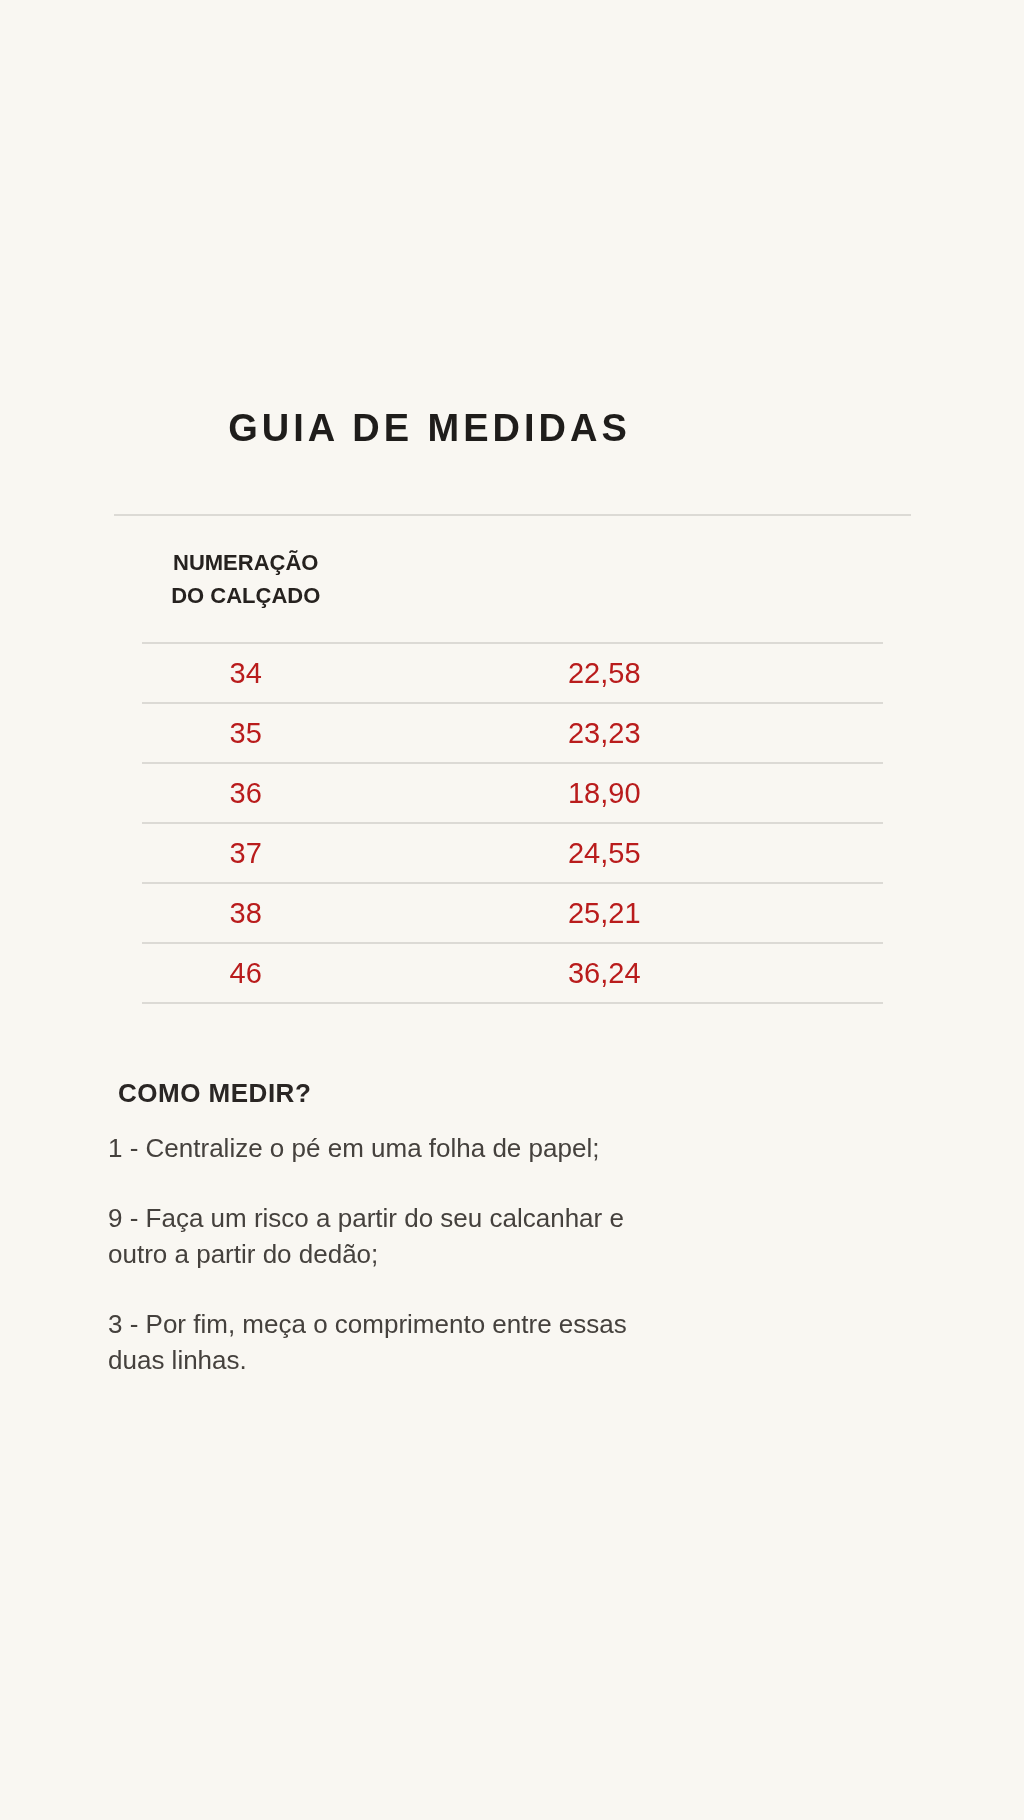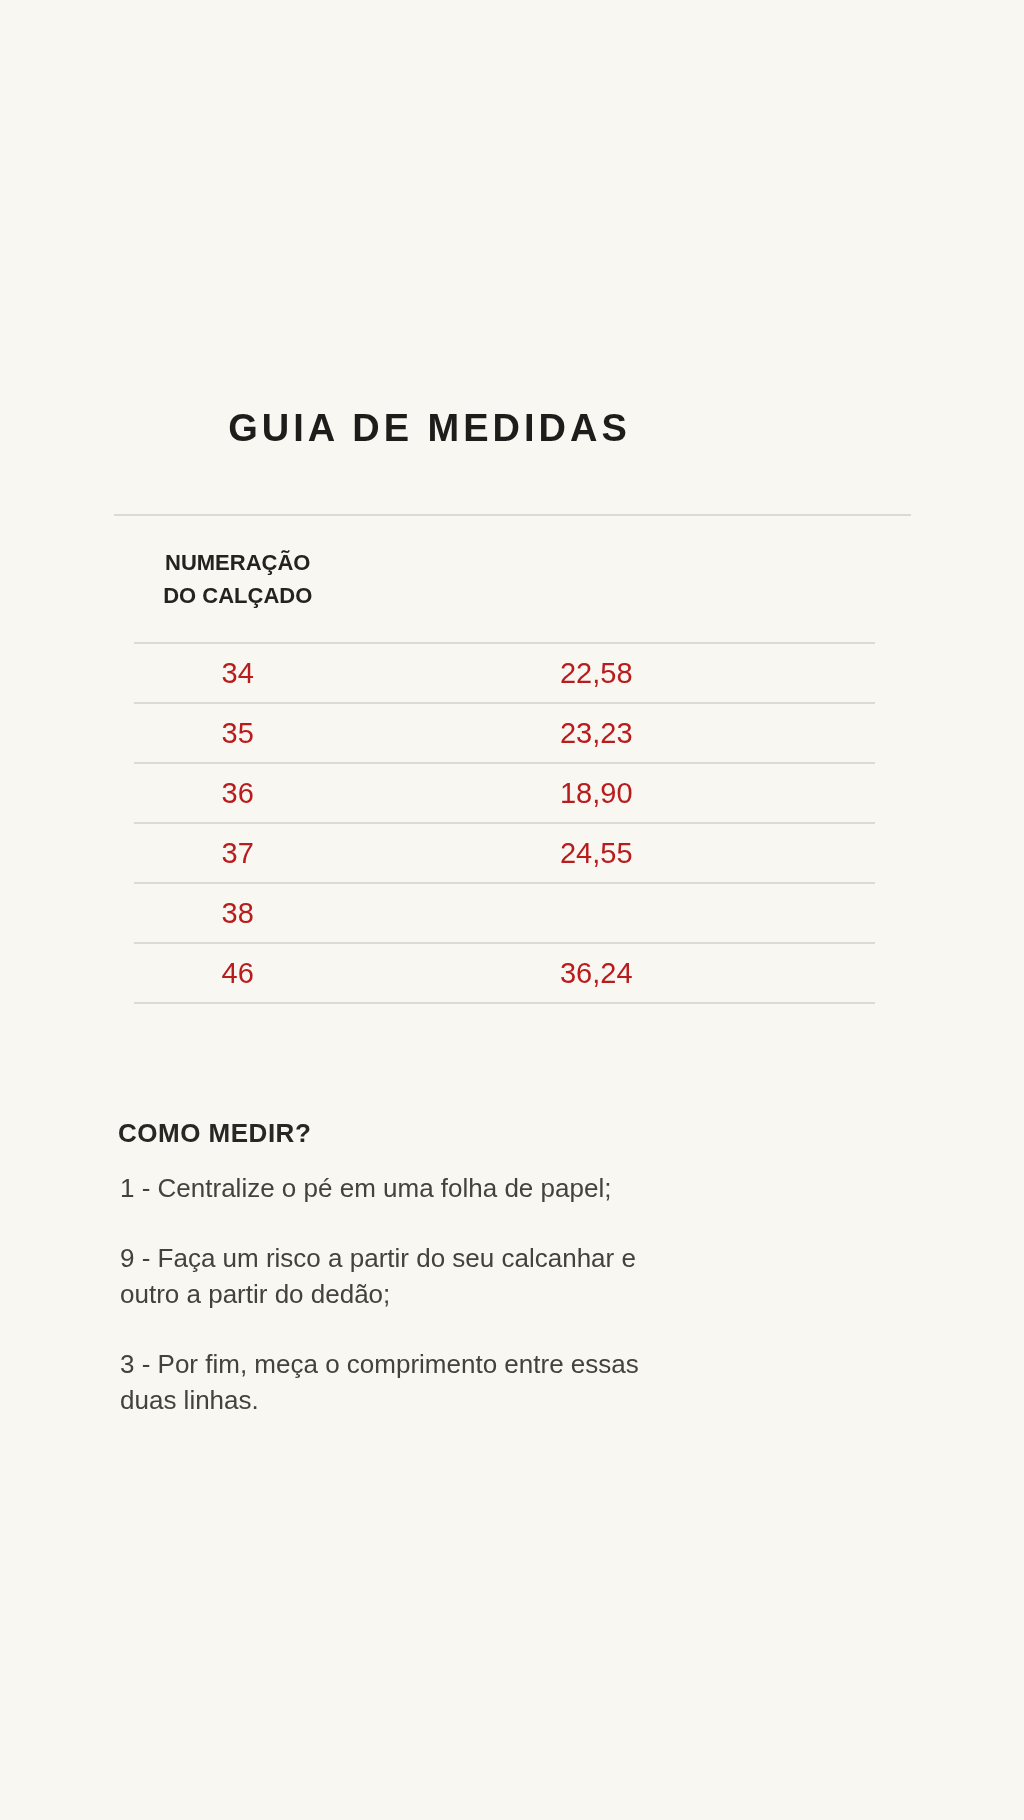--- a/index.html
+++ b/index.html
@@ -36,21 +36,21 @@
     left: 114px;
     width: 797px;
     height: 2px;
     background: #dcdad5;
   }
 
   
   .size-table {
     position: absolute;
     top: 516px;
-    left: 134px;
+    left: 142px;
     width: 741px;
   }
   .table-header-row {
     display: flex;
     align-items: center;
     height: 126px;
     border-bottom: 2px solid #dcdad5;
   }
   .table-row {
     display: flex;
@@ -80,36 +80,36 @@
   }
   .value-cell {
     font-size: 29px;
     font-weight: 400;
     color: #b91c1c;
   }
 
   
   .how-to {
     position: absolute;
-    top: 1116px;
+    top: 1076px;
     left: 108px;
     width: 545px;
     color: #45413d;
   }
   .how-to-heading {
     margin: 0 0 20px 0;
     padding-left: 10px;
     font-size: 26px;
     line-height: 34px;
     font-weight: 700;
     letter-spacing: 0.5px;
     color: #2a2624;
   }
   .instruction-step {
-    margin: 0 0 34px 12px;
+    margin: 0 0 34px 0;
     font-size: 26px;
     line-height: 36px;
     font-weight: 400;
   }
   .step-line {
     display: block;
   }
 </style>
 </head>
 <body>
@@ -136,20 +136,21 @@
   <div class="table-row">
     <div class="col-size value-cell">36</div>
     <div class="col-length value-cell">18,90</div>
   </div>
   <div class="table-row">
     <div class="col-size value-cell">37</div>
     <div class="col-length value-cell">24,55</div>
   </div>
   <div class="table-row">
     <div class="col-size value-cell">38</div>
+    <div class="col-length value-cell">25,21</div>
   </div>
   <div class="table-row">
     <div class="col-size value-cell">46</div>
     <div class="col-length value-cell">36,24</div>
   </div>
 </div>
 
 <div class="how-to">
   <h2 class="how-to-heading">COMO MEDIR?</h2>
 

